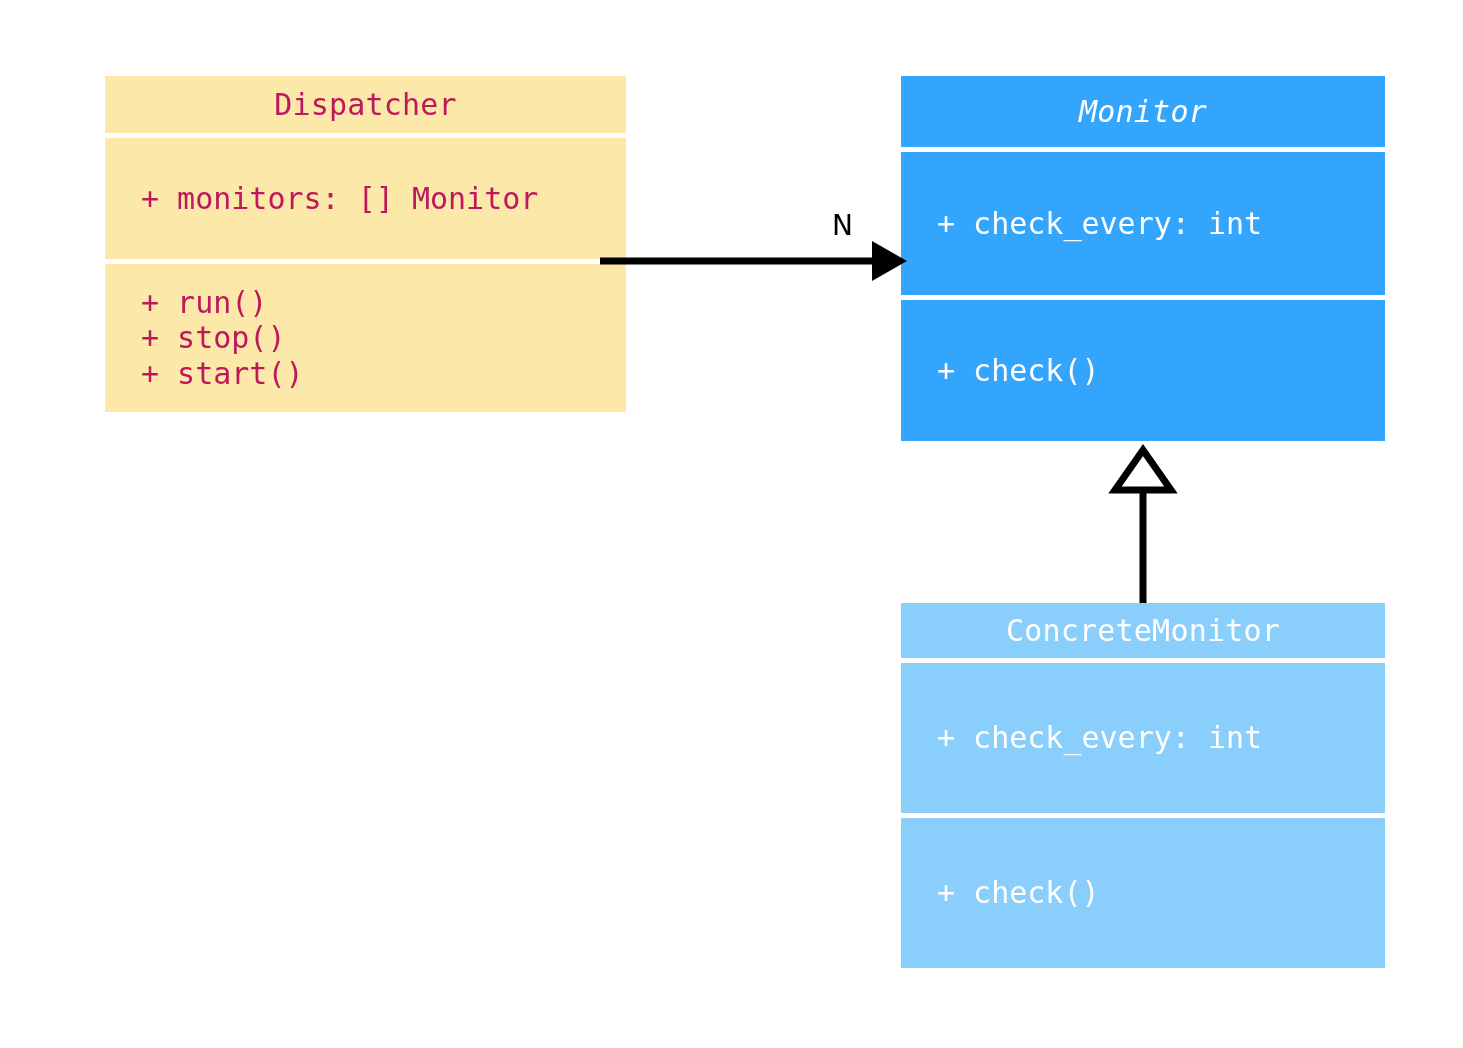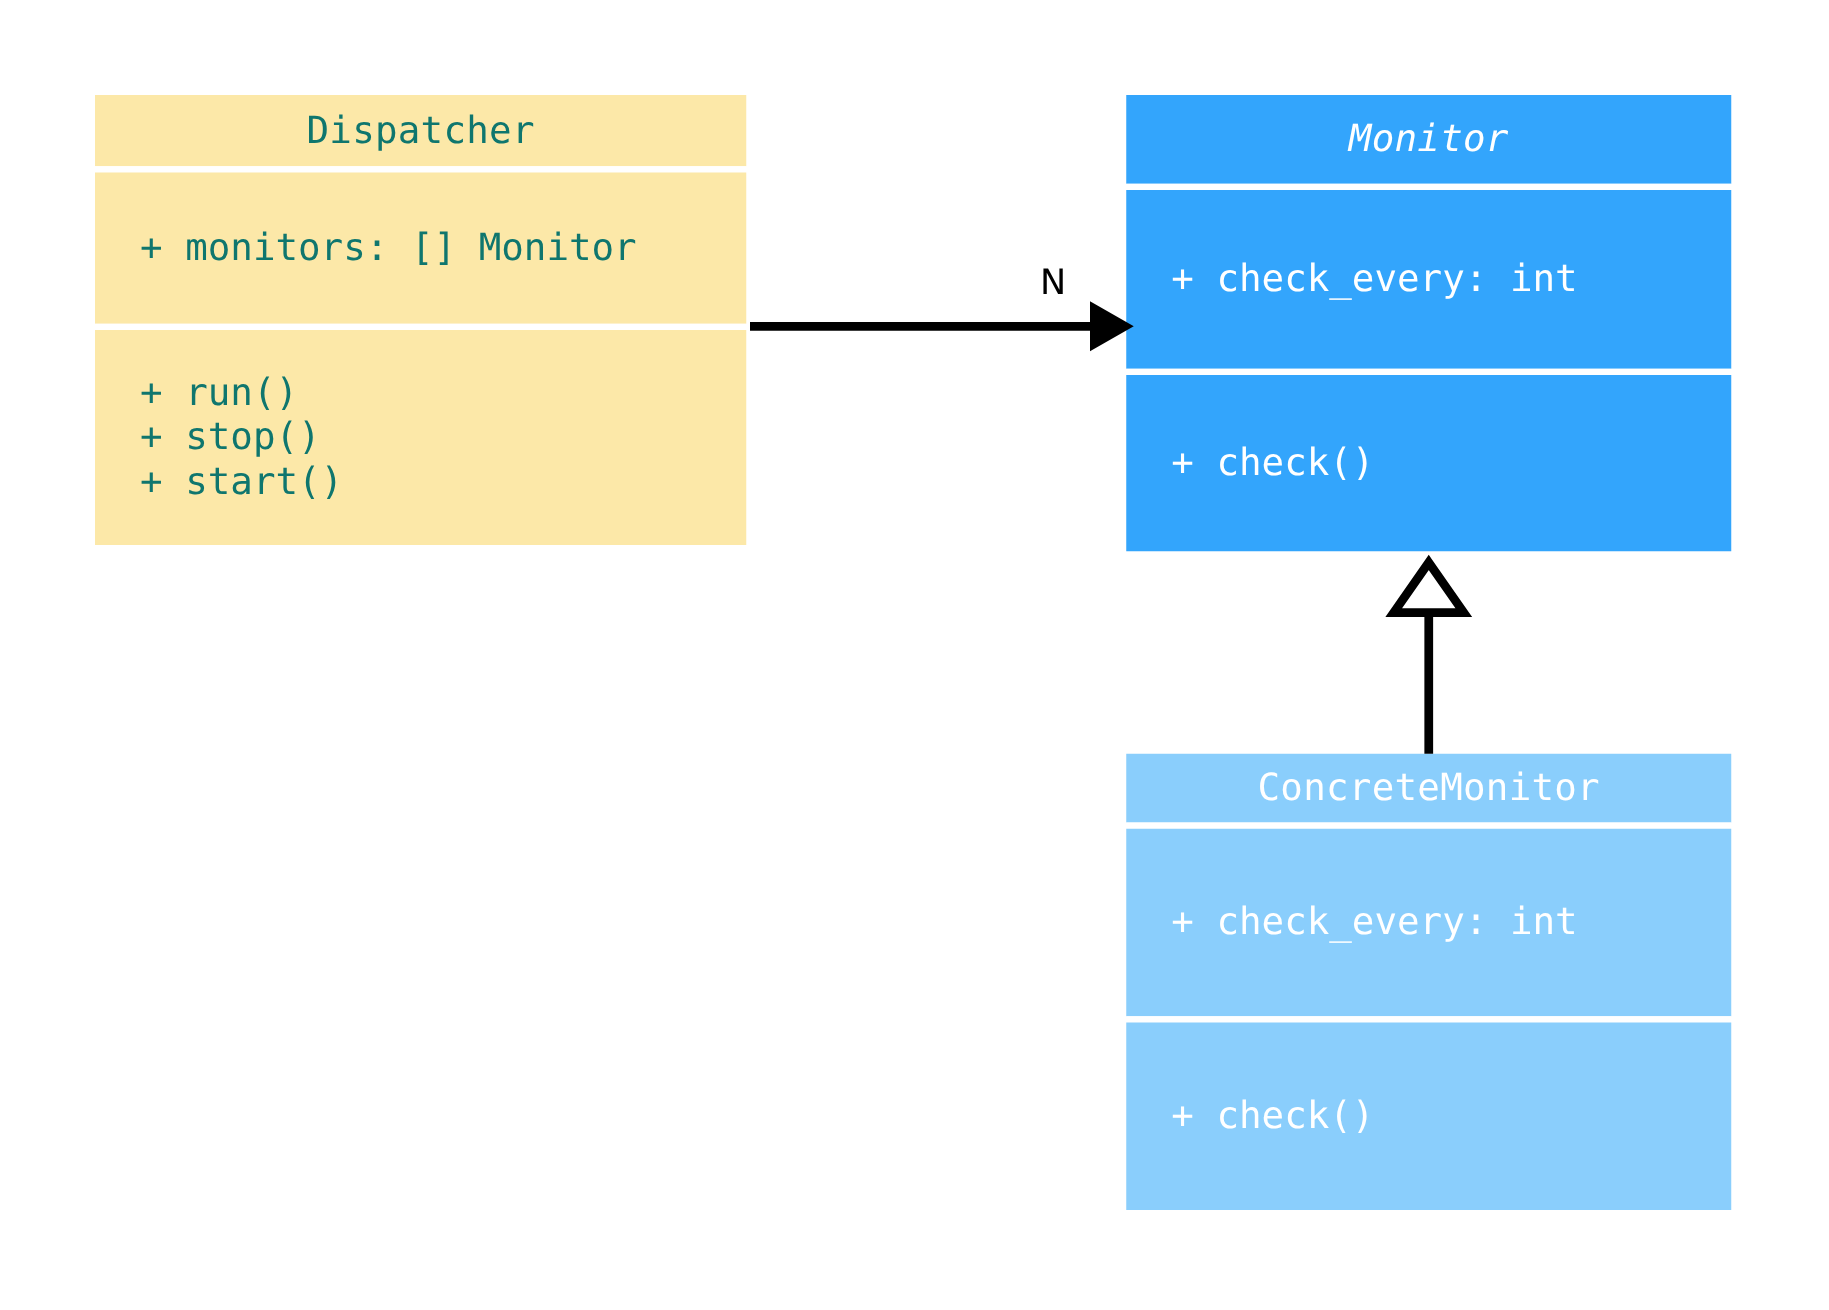--- a/index.html
+++ b/index.html
@@ -56,21 +56,21 @@
     padding-left: 36px;
     font-size: 30px;
     line-height: 1.18;
     white-space: pre;
   }
   .member-line {
     white-space: pre;
   }
 
   
-  .theme-dispatcher { background: transparent; color: #0f766e; }
+  .theme-dispatcher { background: transparent; color: #be185d; margin-left: 29px; }
   .theme-dispatcher .compartment { background: #fce8a8; }
 
   .theme-monitor { background: transparent; color: #ffffff; }
   .theme-monitor .compartment { background: #33a5fc; }
 
   .theme-concrete { background: transparent; color: #ffffff; }
   .theme-concrete .compartment { background: #8acefc; }
 
   
   .edge-layer {
@@ -96,21 +96,21 @@
 
   <div class="uml-class theme-dispatcher" style="left:76px; top:76px; width:521px; height:368px;">
     <div class="compartment class-title" style="height:57px;">
       <span>Dispatcher</span>
     </div>
     <div class="divider" style="height:5px;"></div>
     <div class="compartment members" style="height:121px;">
       <div class="member-line">+ monitors: [] Monitor</div>
     </div>
     <div class="divider" style="height:5px;"></div>
-    <div class="compartment members" style="height:172px;">
+    <div class="compartment members" style="height:148px;">
       <div class="member-line">+ run()</div>
       <div class="member-line">+ stop()</div>
       <div class="member-line">+ start()</div>
     </div>
   </div>
 
   <div class="uml-class theme-monitor" style="left:901px; top:76px; width:484px; height:365px;">
     <div class="compartment class-title abstract" style="height:74px;">
       <span>Monitor</span>
     </div>

